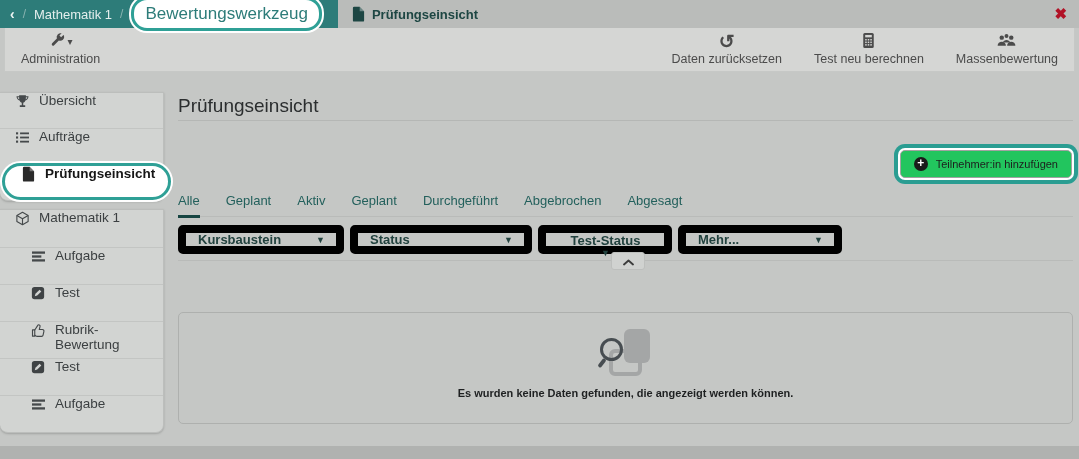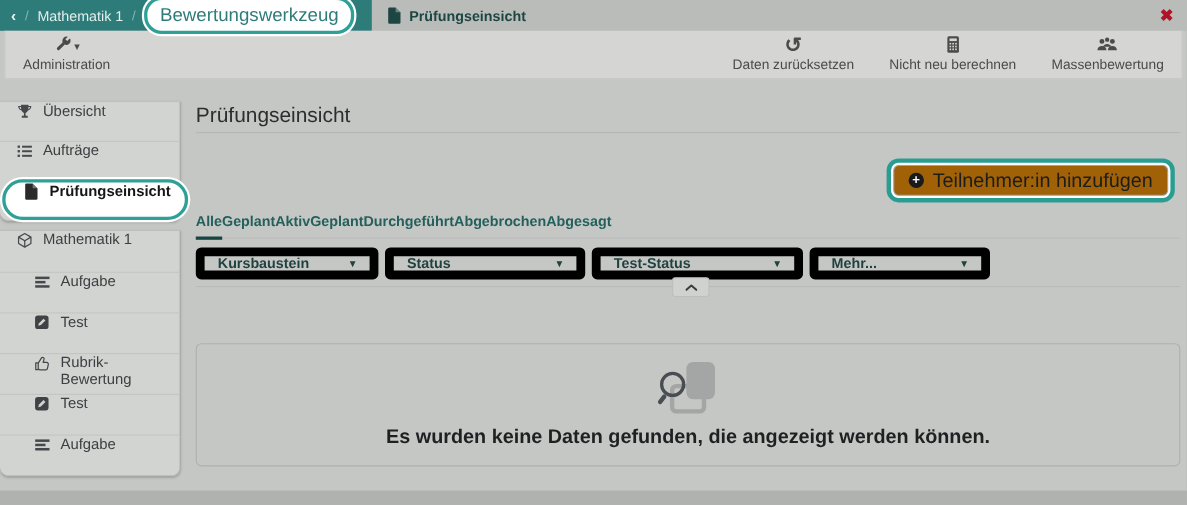--- a/index.html
+++ b/index.html
@@ -43,54 +43,54 @@
   .sb-item.child{padding-left:30px;}
   .sb-item.hl{position:relative;z-index:5;width:169px;height:37px;margin:0 0 0 2px;
               background:#fff;border:3px solid #2fa096;border-radius:19px;box-shadow:0 0 0 2px #fff;
               font-weight:700;color:#161616;padding-left:15px;}
   .sb-item.hl .sic{color:#2a2a2a;}
 
   
   .main-title{position:absolute;left:178px;top:95px;font-size:19px;color:#2b2e2f;}
   .title-line{position:absolute;left:178px;right:6px;top:120px;height:1px;background:#b5b7b5;}
 
-  .add-btn{position:absolute;top:150px;right:17px;height:28px;display:flex;align-items:center;gap:8px;
-           padding:0 13px;background:#a16207;border:1px solid #a2a2a2;border-radius:5px;
-           font-size:18px;color:#1d1d1d;box-sizing:border-box;cursor:default;
+  .add-btn{position:absolute;top:150px;right:7px;height:28px;display:flex;align-items:center;gap:8px;
+           padding:0 13px;background:#22c55e;border:1px solid #a2a2a2;border-radius:5px;
+           font-size:11px;color:#1d1d1d;box-sizing:border-box;cursor:default;
            box-shadow:0 0 0 2px #fff,0 0 0 6px #2a9d92;z-index:6;}
   .plus-ic{width:14px;height:14px;border-radius:50%;background:#1a1a1a;position:relative;flex:0 0 14px;}
   .plus-ic::before{content:"+";position:absolute;left:0;top:0;width:14px;height:14px;color:#fff;
                    font-size:12px;line-height:13px;text-align:center;font-weight:700;}
 
-  .tabs{position:absolute;left:178px;right:6px;top:193px;display:flex;
-        font-size:13px;font-weight:700;color:#23605c;border-bottom:1px solid #b9bbb9;}
+  .tabs{position:absolute;left:178px;right:6px;top:193px;display:flex;gap:26px;
+        font-size:13px;font-weight:400;color:#23605c;border-bottom:1px solid #b9bbb9;}
   .tab{position:relative;padding-bottom:8px;cursor:default;white-space:nowrap;}
   .tab.active::after{content:"";position:absolute;left:0;right:0;bottom:-2px;height:3px;background:#174542;}
 
   .filters{position:absolute;left:178px;top:225px;display:flex;gap:6px;}
   .filter{height:29px;box-sizing:border-box;border:8px solid #000000;border-radius:5px;
           display:flex;align-items:center;justify-content:space-between;
           padding:0 11px 0 12px;color:#21413e;font-weight:700;font-size:13px;cursor:default;}
-  .f1{width:166px;}.f2{width:182px;gap:12px;}.f3{width:192px;}.f4{width:164px;}
+  .f1{width:166px;}.f2{width:182px;gap:12px;}.f3{width:134px;flex-direction:column;}.f4{width:164px;}
   .filter .caret{font-size:9px;color:#21413e;}
 
   .filter-line{position:absolute;left:178px;right:6px;top:260px;height:1px;background:#b9bbb9;}
   .collapse-btn{position:absolute;left:611px;top:252px;width:34px;height:18px;background:#d0d2d0;
                 border:1px solid #bdbfbd;border-radius:3px;display:flex;align-items:center;justify-content:center;
                 box-sizing:border-box;z-index:2;cursor:default;}
 
   .empty-box{position:absolute;left:178px;right:6px;top:312px;height:112px;border:1px solid #aeb0ae;
              border-radius:5px;box-sizing:border-box;display:flex;flex-direction:column;align-items:center;}
   .empty-ic{position:relative;width:58px;height:52px;margin-top:16px;}
   .ei-card2{position:absolute;right:13px;top:20px;width:25px;height:19px;border:4px solid #a4a6a6;border-radius:6px;}
   .ei-card{position:absolute;right:5px;top:0;width:26px;height:34px;background:#a4a6a6;border-radius:6px;}
   .ei-lens{position:absolute;left:3px;top:9px;width:17px;height:17px;border:3.5px solid #474d51;border-radius:50%;}
   .ei-handle{position:absolute;left:3px;top:29px;width:4px;height:10px;background:#474d51;border-radius:2px;
              transform:rotate(38deg);}
-  .empty-text{margin-top:6px;font-size:18px;font-weight:700;color:#1e2021;text-align:right;}
+  .empty-text{margin-top:6px;font-size:11px;font-weight:700;color:#1e2021;text-align:right;}
 
   .footer-band{position:absolute;left:0;right:0;bottom:0;height:13px;background:#b0b2b0;}
 </style>
 </head>
 <body>
 
 <div class="screen">
 
   <div class="topbar">
     <div class="crumbs">
@@ -144,21 +144,21 @@
                 <rect x="5.6" y="12.4" width="2" height="2"></rect>
                 <rect x="9" y="12.4" width="2" height="2"></rect>
                 <rect x="12.4" y="12.4" width="2" height="2"></rect>
                 <rect x="5.6" y="15.8" width="2" height="2"></rect>
                 <rect x="9" y="15.8" width="2" height="2"></rect>
                 <rect x="12.4" y="15.8" width="2" height="2"></rect>
               </g>
             </svg>
         </span>
       </span>
-      <span>Nicht neu berechnen</span>
+      <span>Test neu berechnen</span>
     </div>
     <div class="tool">
       <span class="ic">
         <span>
           <svg width="19" height="15" viewBox="0 0 24 18" fill="#4b4b4b">
               <circle cx="12" cy="3.4" r="2.5"></circle>
               <path d="M7.2 11.6c.9-2 2.7-3.2 4.8-3.2s3.9 1.2 4.8 3.2z"></path>
               <circle cx="6" cy="5.4" r="2.8"></circle>
               <circle cx="18" cy="5.4" r="2.8"></circle>
               <path d="M.8 15.5c0-3 2.4-4.8 5.2-4.8s5.2 1.8 5.2 4.8z"></path>

